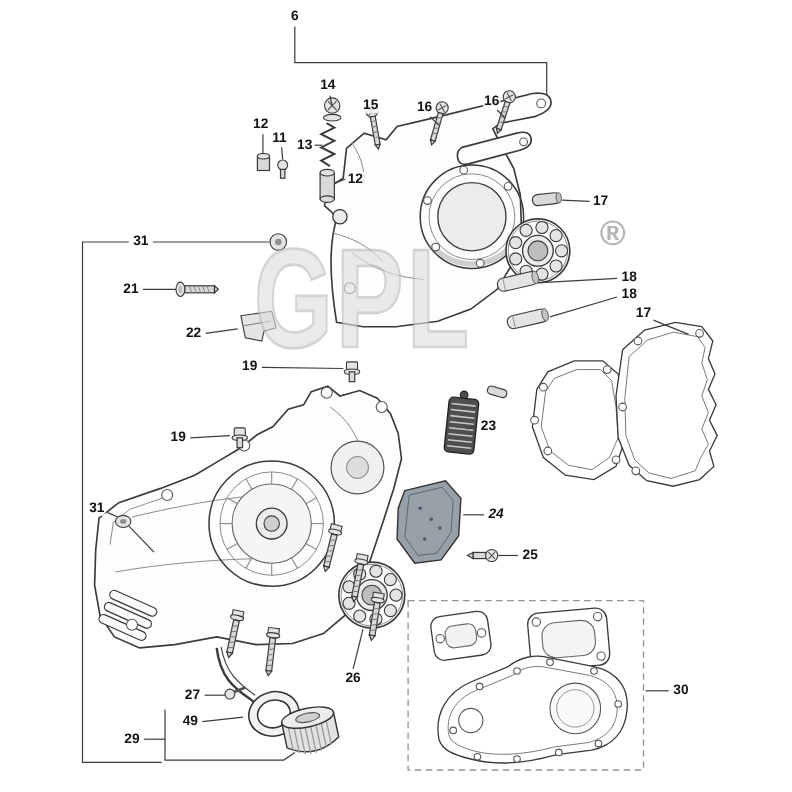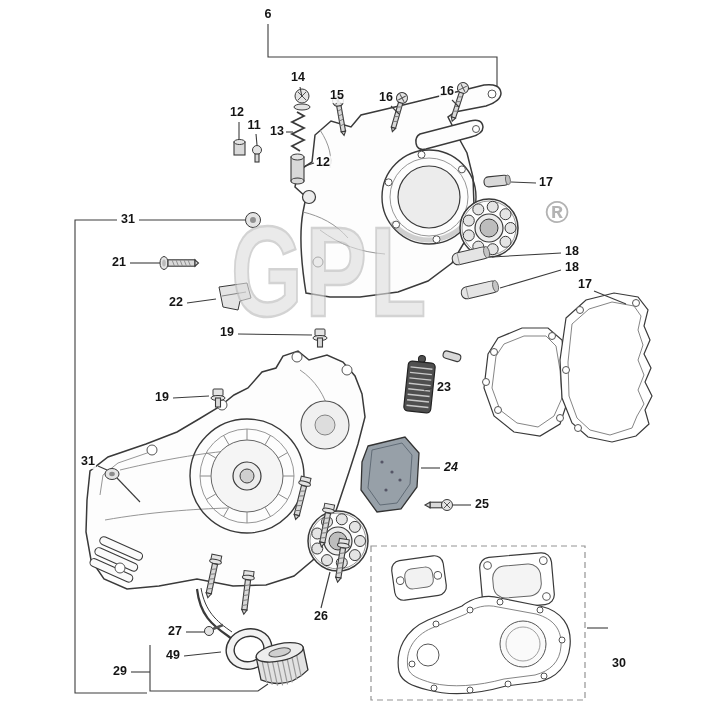--- a/index.html
+++ b/index.html
@@ -409,15 +409,15 @@
       <div class="callout" style="left: 227px; top: 333px;">19</div>
       <div class="callout" style="left: 444px; top: 388px;">23</div>
       <div class="callout" style="left: 162px; top: 398px;">19</div>
       <div class="callout" style="left: 88px; top: 462px;">31</div>
       <div class="callout" style="left: 451px; top: 468px; font-style: italic;">24</div>
       <div class="callout" style="left: 482px; top: 505px;">25</div>
       <div class="callout" style="left: 321px; top: 617px;">26</div>
       <div class="callout" style="left: 175px; top: 632px;">27</div>
       <div class="callout" style="left: 173px; top: 656px;">49</div>
       <div class="callout" style="left: 120px; top: 672px;">29</div>
-      <div class="callout" style="left: 619px; top: 628px; margin-top: 36px;">30</div>
+      <div class="callout" style="left: 619px; top: 628px;">30</div>
     </div>
 </div>
 
 </body></html>

